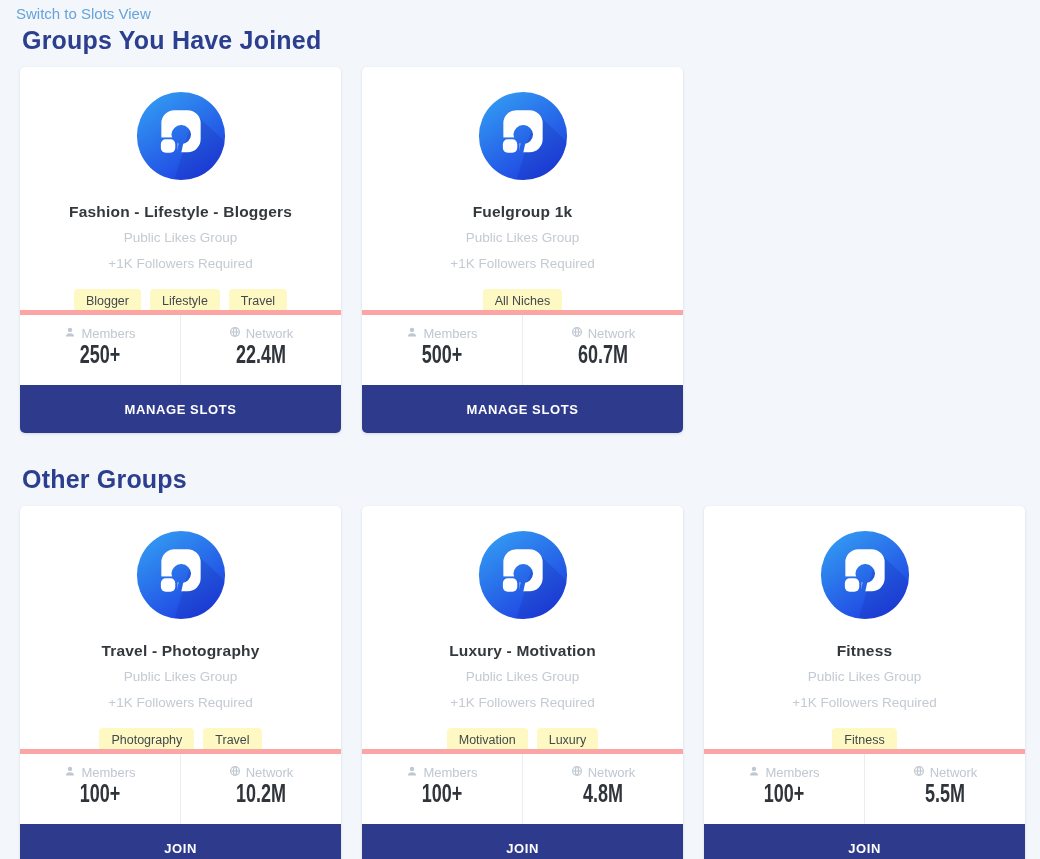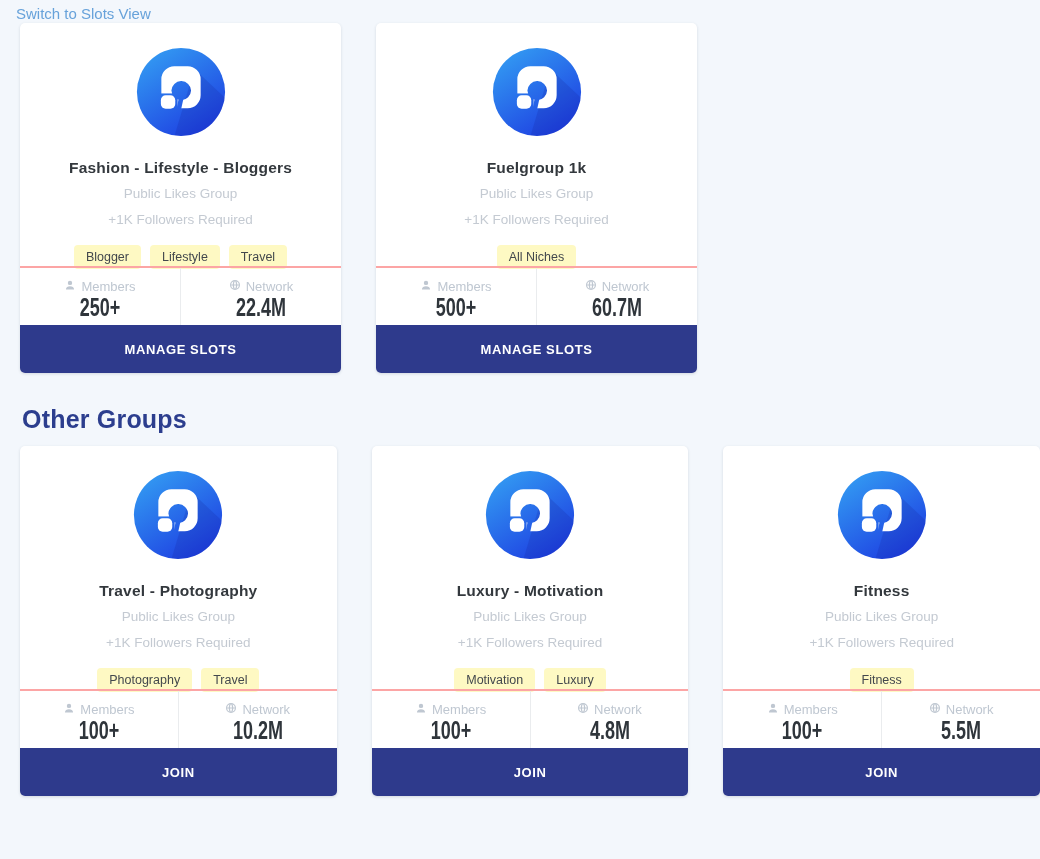--- a/index.html
+++ b/index.html
@@ -12,38 +12,38 @@
   .top-bar { padding:5px 0 0 16px; }
   .switch-link {
     color:#67a2da; font-size:15px; text-decoration:none; font-weight:500;
     display:inline-block; cursor:pointer;
   }
   .section-title {
     color:#2c3e8e; font-size:25px; font-weight:700; letter-spacing:.2px;
     margin:3px 0 12px 22px;
   }
   .section-title.other { margin-top:32px; }
-  .cards-row { display:flex; gap:35px; margin-left:20px; align-items:flex-start; }
+  .cards-row { display:flex; gap:21px; margin-left:20px; align-items:flex-start; }
   .card {
     width:321px; background:#ffffff; border-radius:5px;
     box-shadow:0 1px 3px rgba(44,62,80,.16);
     display:flex; flex-direction:column;
   }
   .card-body { height:243px; padding-top:23px; text-align:center; }
   .logo-wrap { width:92px; height:92px; margin:0 auto; }
   .logo-wrap svg { width:92px; height:92px; display:block; }
   .card-title { margin-top:21px; font-size:15.5px; font-weight:700; color:#33383d; letter-spacing:.2px; }
   .card-sub { font-size:13.5px; color:#c4cad2; font-weight:500; line-height:17.5px; margin-top:4px; }
   .card-sub div { margin:8px; }
   .tags { margin-top:17px; display:flex; justify-content:center; gap:9px; }
   .tag {
     background:#fef9c3; color:#43484d; font-size:12.5px; font-weight:500;
     padding:5px 12px; border-radius:4px; white-space:nowrap;
   }
-  .stats { display:flex; border-top:2px solid #fca5a5; height:59px; }
+  .stats { display:flex; border-top:5px solid #fca5a5; height:75px; }
   .stat-cell { flex:1; text-align:center; padding-top:11px; }
   .stat-cell + .stat-cell { border-left:1px solid #eaecee; }
   .stat-label {
     color:#bfc7d1; font-size:13px; font-weight:500;
     display:flex; align-items:center; justify-content:center; gap:5px;
   }
   .stat-label svg { width:12px; height:12px; fill:#bfc7d1; }
   .stat-value {
     font-size:25px; font-weight:700; color:#2f353b; line-height:27px;
     transform:scaleX(.72); transform-origin:50% 50%; letter-spacing:0;
@@ -76,20 +76,21 @@
       <polygon points="47,47.5 52,48.5 48,66.5 43.5,65.5" fill="#000"></polygon>
     </mask>
   </defs>
 </svg>
 
 <div>
   <div class="top-bar">
     <a class="switch-link">Switch to Slots View</a>
   </div>
 
+  <h1 class="section-title">Groups You Have Joined</h1>
 
   <div class="cards-row">
 
   <div class="card">
         <div class="card-body">
           <div class="logo-wrap">
             <svg viewBox="0 0 96 96">
               <circle cx="48" cy="48" r="46" fill="url(#logoGrad)"></circle>
               <polygon points="62,24 98,58 98,98 40,98" fill="#14259b" opacity="0.2" clip-path="url(#logoClip)"></polygon>
               <rect x="0" y="0" width="96" height="96" fill="#ffffff" mask="url(#logoMask)"></rect>

